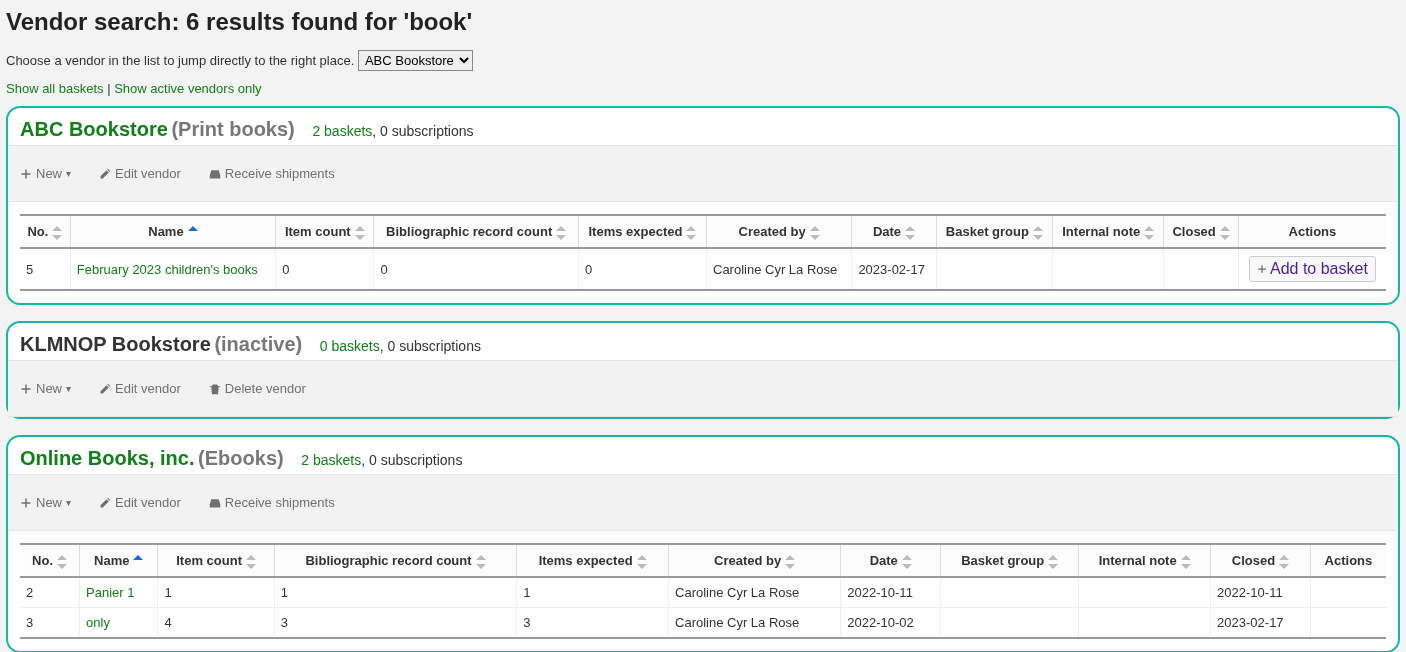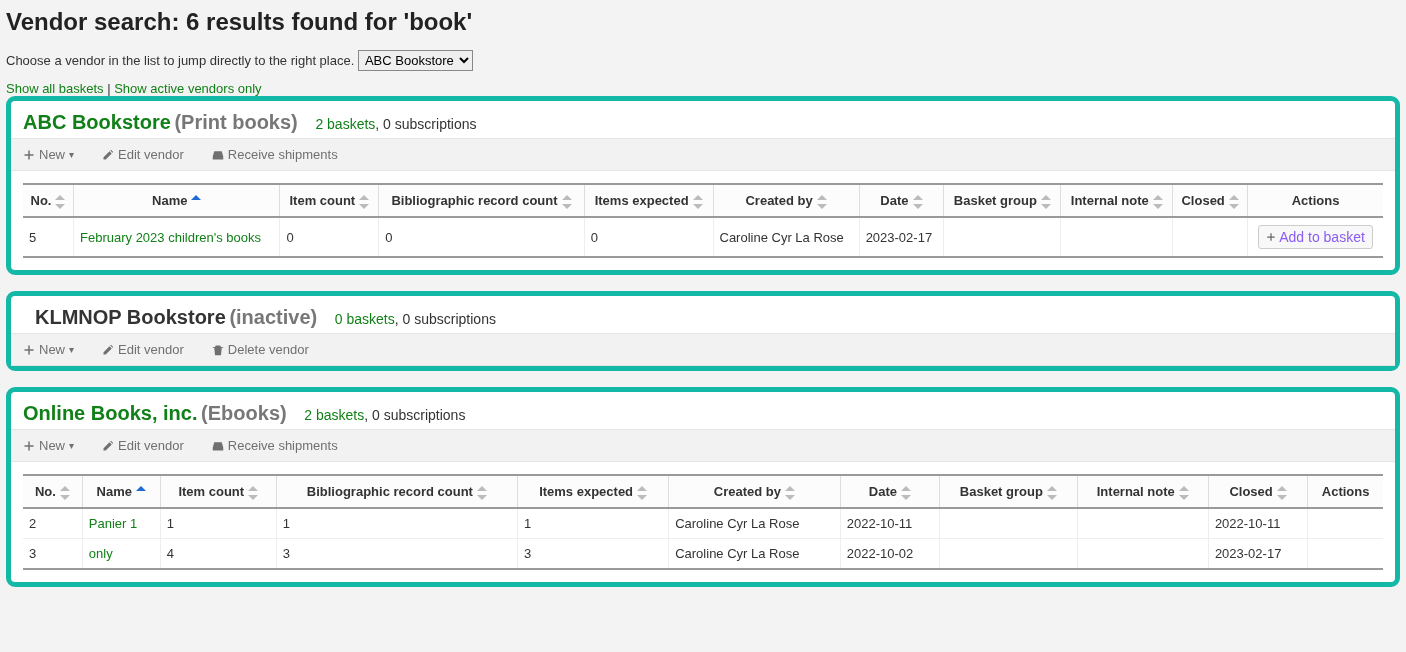--- a/index.html
+++ b/index.html
@@ -23,52 +23,52 @@
     margin-bottom: 10px;
     color: #333;
   }
   .jump-row select {
     font-size: 13px;
     padding: 1px 2px;
     background: #efefef;
     border: 1px solid #888;
     min-width: 110px;
   }
-  .top-links { }
+  .top-links { margin-bottom: 10px; }
   .top-links .sep { color: #333; }
 
   .vendor-card {
     background: #fff;
-    border-radius: 9px;
-    border: 5px solid #14b8a6;
+    border-radius: 14px;
+    border: 2px solid #14b8a6;
     margin-bottom: 16px;
   }
   .vendor-header {
     padding: 10px 12px 4px 12px;
   }
   .vendor-name {
     font-size: 20px;
     font-weight: bold;
     color: #128018;
     cursor: pointer;
   }
-  .vendor-name.inactive { color: #333; cursor: default; margin-left: 12px; }
+  .vendor-name.inactive { color: #333; cursor: default; }
   .vendor-alias {
     font-size: 20px;
     font-weight: bold;
     color: #777;
   }
   .vendor-stats { font-size: 14px; color: #333; margin-left: 14px; }
   .vendor-stats .baskets { color: #128018; cursor: pointer; }
 
   .toolbar {
     background: #f2f2f2;
     border-top: 1px solid #e5e5e5;
     border-bottom: 1px solid #e5e5e5;
-    padding: 8px 12px;
+    padding: 20px 12px;
     display: flex;
     gap: 28px;
   }
   .tool-btn {
     color: #707070;
     cursor: pointer;
     display: inline-flex;
     align-items: center;
     gap: 4px;
     font-size: 13px;
@@ -122,26 +122,26 @@
   .sort-icons::before { top: -1px; border-bottom: 5px solid #bbb; }
   .sort-icons::after  { bottom: -1px; border-top: 5px solid #bbb; }
   .sort-asc .sort-icons::before { border-bottom-color: #1e6bd6; }
   .sort-asc .sort-icons::after  { display: none; }
 
   .btn-inline {
     display: inline-flex;
     align-items: center;
     gap: 3px;
     padding: 3px 7px;
-    font-size: 14px;
+    font-size: 16px;
     background: #f8f8f8;
     border: 1px solid #ccc;
     border-radius: 3px;
     cursor: pointer;
-    color: #8b5cf6;
+    color: #4c1d95;
   }
   .btn-inline svg { width: 10px; height: 10px; fill: #666; }
 
   .no-pending {
     padding: 14px 12px 20px 12px;
     color: #333;
   }
 </style>
 </head>
 <body>

